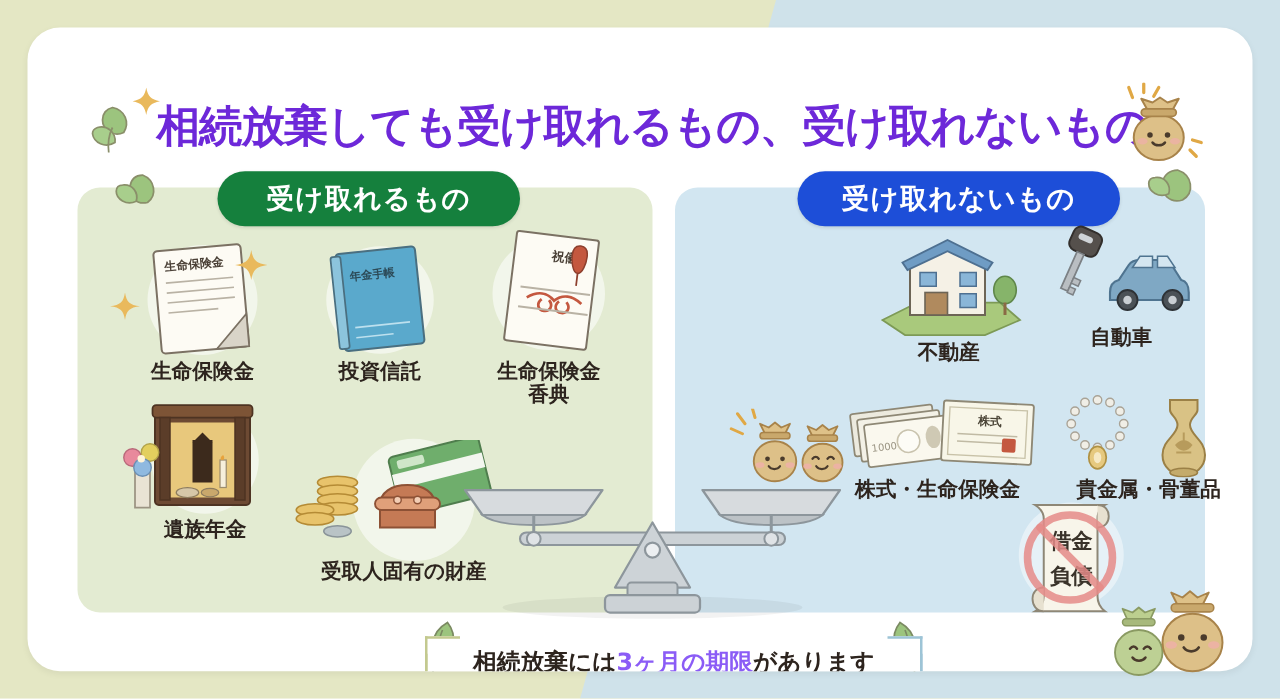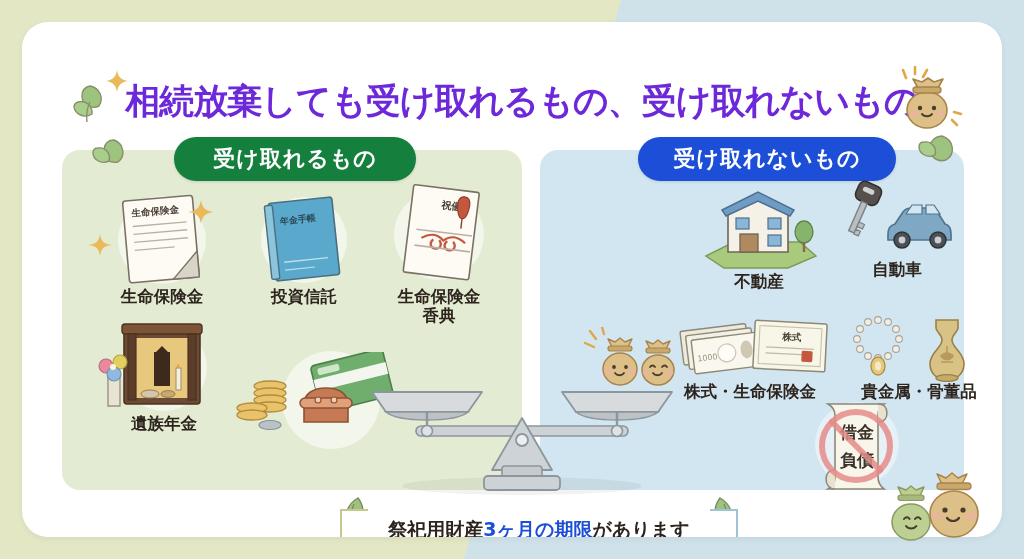--- a/index.html
+++ b/index.html
@@ -52,21 +52,21 @@
   .halo{position:absolute;left:50%;top:50%;transform:translate(-50%,-50%);
         border-radius:50%;background:rgba(255,255,255,.55);}
 
   
   .scale{position:absolute;left:330px;top:352px;width:340px;height:125px;}
 
   
   .footer{position:absolute;left:318px;top:487px;width:398px;height:42px;
           background:#ffffff;display:flex;align-items:center;justify-content:center;}
   .footer .ftxt{font-size:19px;font-weight:700;color:#2d241e;white-space:nowrap;}
-  .footer .hl{color:#1d4ed8;}
+  .footer .hl{color:#8b5cf6;}
   .corner{position:absolute;width:26px;height:26px;}
   .corner.l{left:0;top:0;border-left:2px solid #c3c98f;border-top:2px solid #c3c98f;}
   .corner.lb{left:0;bottom:0;border-left:2px solid #c3c98f;border-bottom:2px solid #c3c98f;}
   .corner.r{right:0;top:0;border-right:2px solid #9dc4d6;border-top:2px solid #9dc4d6;}
   .corner.rb{right:0;bottom:0;border-right:2px solid #9dc4d6;border-bottom:2px solid #9dc4d6;}
 
   .sparkle{position:absolute;color:#e9b95c;}
 </style>
 </head>
 <body>
@@ -243,20 +243,21 @@
             <ellipse cx="52" cy="34" rx="16" ry="5" fill="#e8c36b"></ellipse>
             <ellipse cx="52" cy="41" rx="16" ry="5" fill="#e8c36b"></ellipse>
             <ellipse cx="52" cy="48" rx="16" ry="5" fill="#e8c36b"></ellipse>
             <ellipse cx="52" cy="55" rx="16" ry="5" fill="#e8c36b"></ellipse>
             <ellipse cx="34" cy="56" rx="15" ry="5" fill="#e8c36b"></ellipse>
             <ellipse cx="34" cy="63" rx="15" ry="5" fill="#e8c36b"></ellipse>
           </g>
           <ellipse cx="52" cy="73" rx="11" ry="4.5" fill="#b9c3c6" stroke="#8a9499" stroke-width="1.2"></ellipse>
         </svg>
       </div>
+      <div class="lbl">受取人固有の財産</div>
     </div>
 
 
     <div class="item" style="left:672px;top:168px;width:130px;">
       <div class="ico" style="width:130px;height:82px;">
         <svg width="130" height="82" viewBox="0 0 130 82" style="position:absolute;left:0;top:0">
           <path d="M12 66l28-14h66l16 14-28 12H30z" fill="#a9c97c" stroke="#7d9a56" stroke-width="1.4"></path>
           <path d="M34 18l30-14 30 14v44H34z" fill="#f5f1e6" stroke="#6d6556" stroke-width="1.6"></path>
           <path d="M28 20L64 2l36 18-4 6-32-15-32 15z" fill="#6f9cc4" stroke="#4e7091" stroke-width="1.5"></path>
           <rect x="42" y="28" width="13" height="11" fill="#8ab6d8" stroke="#4e7091" stroke-width="1.2"></rect>
@@ -412,21 +413,21 @@
       <path d="M20 6c-8 10-6 26 6 32 9-8 8-24-6-32z" fill="#9cc47e" stroke="#7b8a62" stroke-width="1.4"></path>
       <path d="M24 12c4 10 6 22 8 36" stroke="#7b8a62" stroke-width="1.3" fill="none"></path>
     </svg>
 
     <div class="footer">
       <div class="corner l"></div>
       <div class="corner lb"></div>
       <div class="corner r"></div>
       <div class="corner rb"></div>
       <div class="ftxt">
-        <span>祭祀用財産</span><span class="hl">3ヶ月の期限</span><span>があります</span>
+        <span>相続放棄には</span><span class="hl">3ヶ月の期限</span><span>があります</span>
       </div>
     </div>
   </div>
 
   <svg style="position:absolute;left:880px;top:468px" width="124" height="86" viewBox="0 0 124 86">
     <g>
       <path d="M22 28l-4-9 8 3 5-4 5 4 8-3-4 9z" fill="#bccf8f" stroke="#8a9a62" stroke-width="1.4" stroke-linejoin="round"></path>
       <ellipse cx="31" cy="54" rx="19" ry="18" fill="#bdd094" stroke="#8a9a62" stroke-width="1.5"></ellipse>
       <rect x="18" y="27" width="26" height="5.5" rx="2.7" fill="#a7b97c" stroke="#8a9a62" stroke-width="1.2"></rect>
       <path d="M24 51c1.8-2.4 4-2.4 5.6 0M35 51c1.8-2.4 4-2.4 5.6 0" stroke="#4a3b2c" stroke-width="2" fill="none" stroke-linecap="round"></path>

